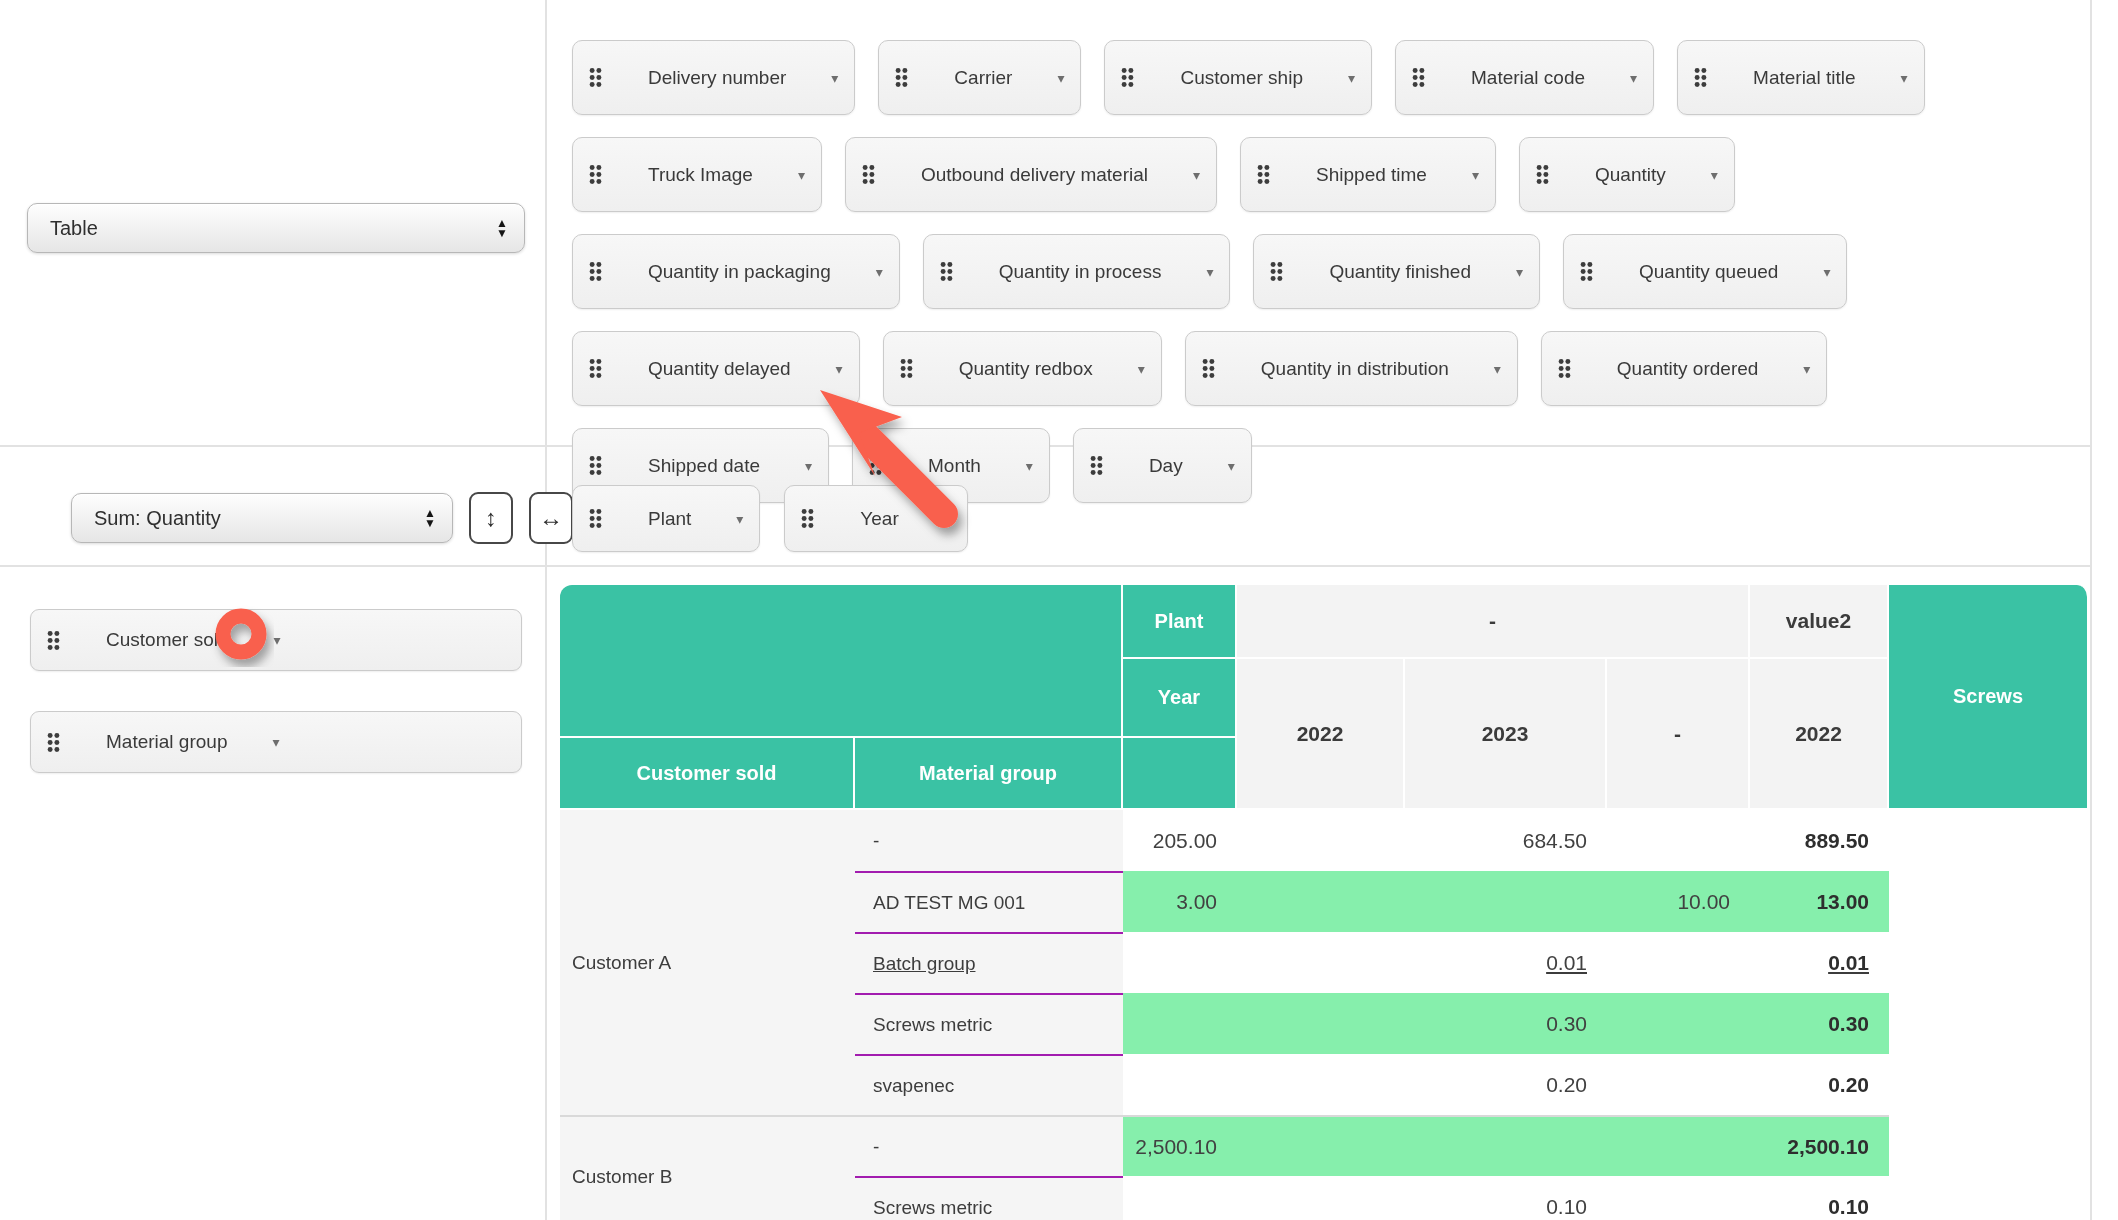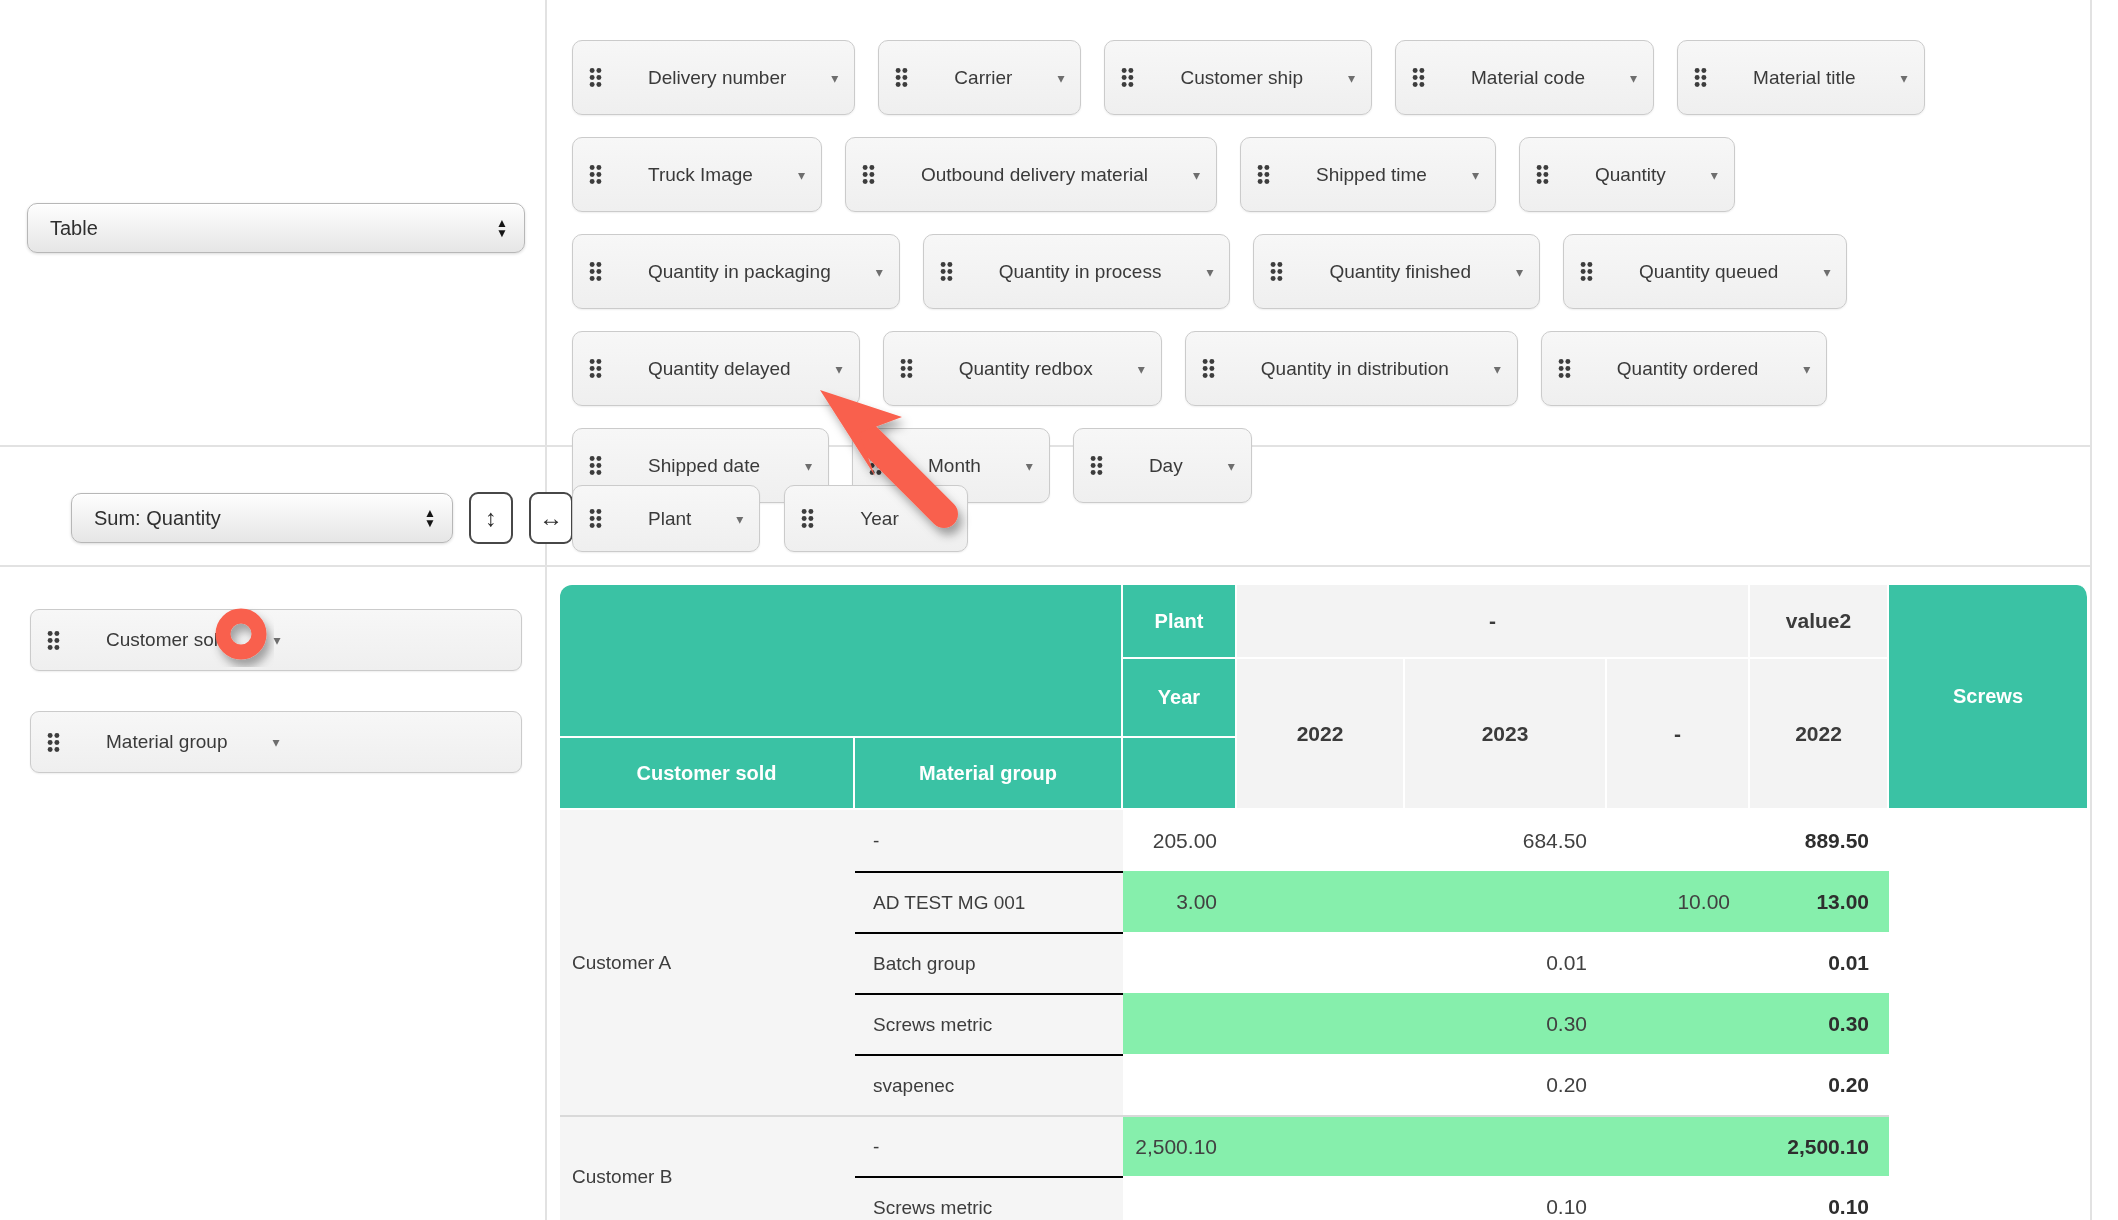--- a/index.html
+++ b/index.html
@@ -46,21 +46,21 @@
   table.pvt { border-collapse: separate; border-spacing: 0; table-layout: fixed; width: 1529px; }
   .pvt th, .pvt td { overflow: hidden; }
   .teal { background: #3ac2a4; color: #fff; font-weight: bold; font-size: 20px; text-align: center; }
   .hdr { border-right: 2px solid #fff; border-bottom: 2px solid #fff; }
   .col-hdr { background: #f3f3f3; color: #3b3b3b; font-weight: bold; font-size: 21px; text-align: center; }
   .tl { border-top-left-radius: 12px; }
   .tr-r { border-top-right-radius: 12px; }
   .row-label { background: #f5f5f5; font-weight: normal; font-size: 19px; color: #3d3d3d;
     text-align: left; }
   th.cust { padding-left: 12px; vertical-align: middle; }
-  th.mat { padding-left: 18px; border-top: 2px solid #000000; }
+  th.mat { padding-left: 18px; border-top: 2px solid #a21caf; }
   tr.first-row th.mat { border-top: none; }
   td.val { text-align: right; padding-right: 20px; font-size: 21px; color: #414141; background: #fff; }
   tr.stripe td.val { background: #86efac; }
   td.total { font-weight: bold; color: #2e2e2e; }
   tr.group-start th, tr.group-start td { border-top: 2px solid #d9d9d9 !important; }
 
   
   #annotations { position: absolute; left: 0; top: 0; pointer-events: none; }
 </style>
 </head>
@@ -492,21 +492,21 @@
                 <td class="val total">889.50</td>
               </tr>
               <tr class="stripe" style="height: 61px;">
                 <th class="row-label mat">AD TEST MG 001</th>
                 <td class="val">3.00</td>
                 <td class="val"></td>
                 <td class="val"></td>
                 <td class="val">10.00</td>
                 <td class="val total">13.00</td>
               </tr>
-              <tr style="height: 61px;">
+              <tr style="height: 61px; text-decoration: underline;">
                 <th class="row-label mat">Batch group</th>
                 <td class="val"></td>
                 <td class="val"></td>
                 <td class="val">0.01</td>
                 <td class="val"></td>
                 <td class="val total">0.01</td>
               </tr>
               <tr class="stripe" style="height: 61px;">
                 <th class="row-label mat">Screws metric</th>
                 <td class="val"></td>

